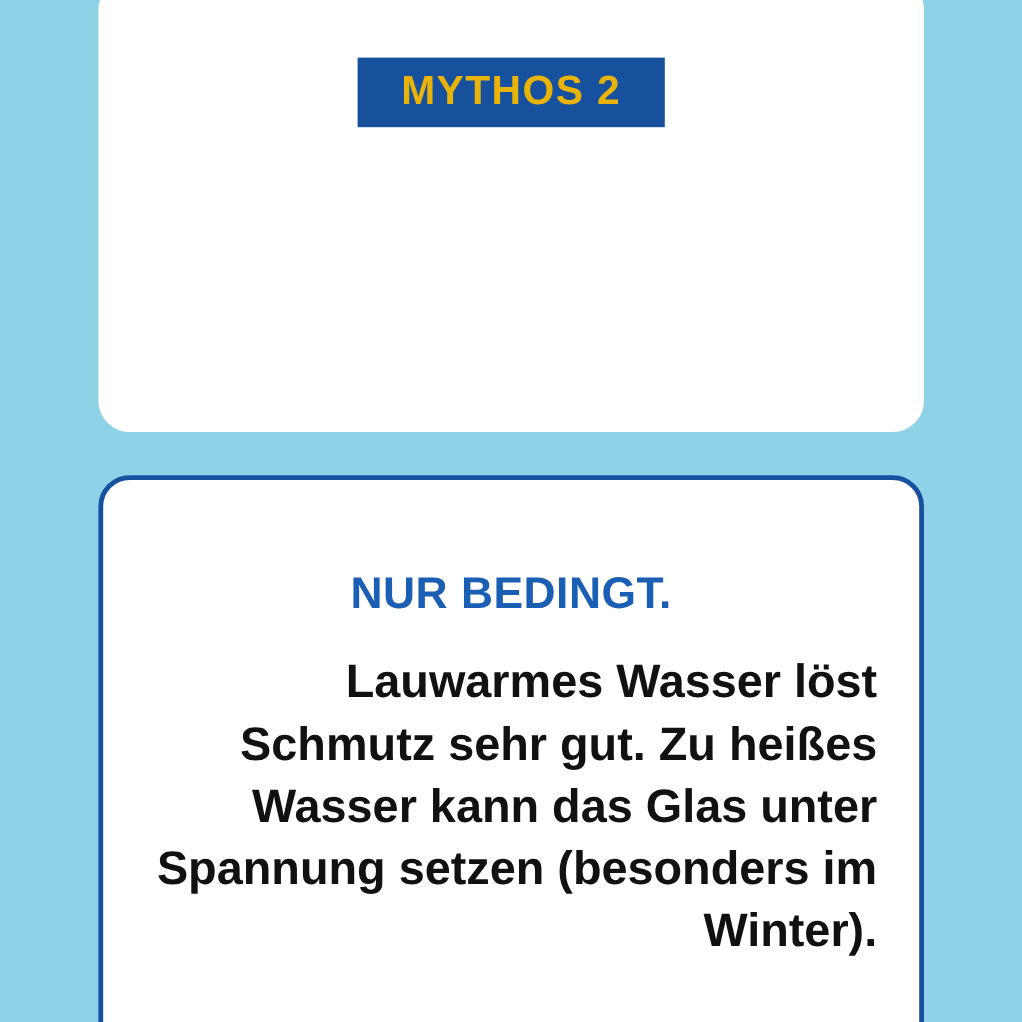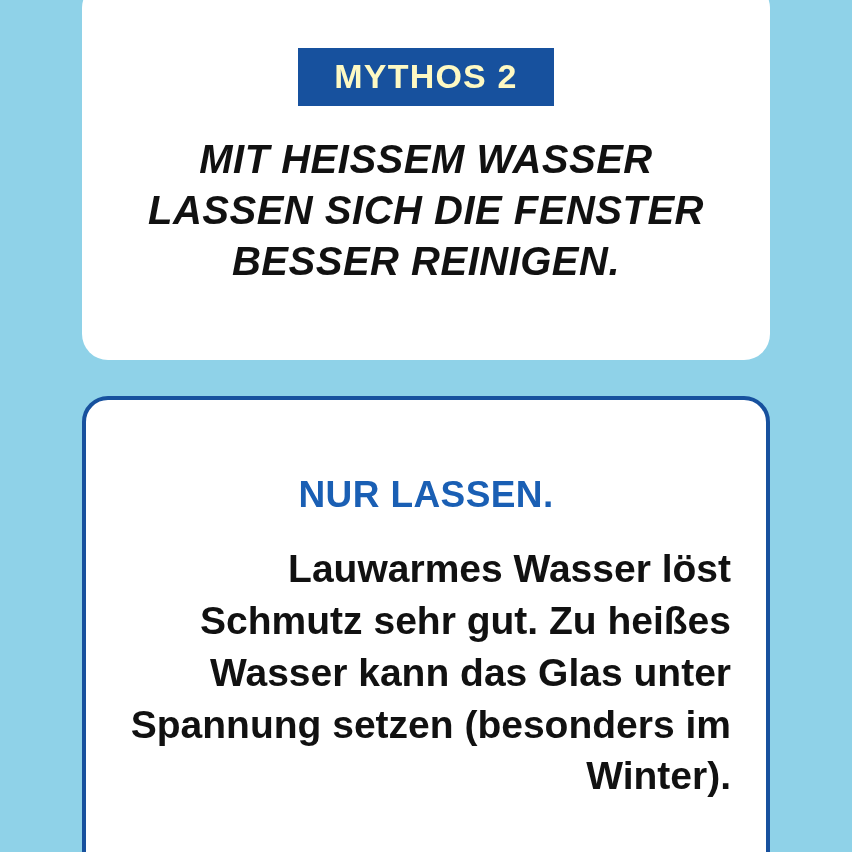--- a/index.html
+++ b/index.html
@@ -31,21 +31,21 @@
     border-radius: 26px;
     box-sizing: border-box;
     display: flex;
     flex-direction: column;
     align-items: center;
     justify-content: flex-start;
     padding-top: 66px;
   }
   .myth-badge {
     background: #17519e;
-    color: #fef9c3;
+    color: #eab308;
     font-weight: bold;
     font-size: 34px;
     letter-spacing: 1.2px;
     padding: 11px 36px 13px 36px;
     line-height: 1;
     white-space: nowrap;
   }
   .myth-text {
     margin-top: 28px;
     width: 600px;
@@ -92,21 +92,20 @@
     color: #111111;
   }
 </style>
 </head>
 <body>
 
 <div class="page">
 
   <div class="myth-card">
     <div class="myth-badge">MYTHOS 2</div>
-    <div class="myth-text">MIT HEISSEM WASSER LASSEN SICH DIE FENSTER BESSER REINIGEN.</div>
   </div>
 
   <div class="answer-card">
-    <div class="answer-heading">NUR LASSEN.</div>
+    <div class="answer-heading">NUR BEDINGT.</div>
     <div class="answer-body">Lauwarmes Wasser löst Schmutz sehr gut. Zu heißes Wasser kann das Glas unter Spannung setzen (besonders im Winter).</div>
   </div>
 
 </div>
 
 </body></html>

